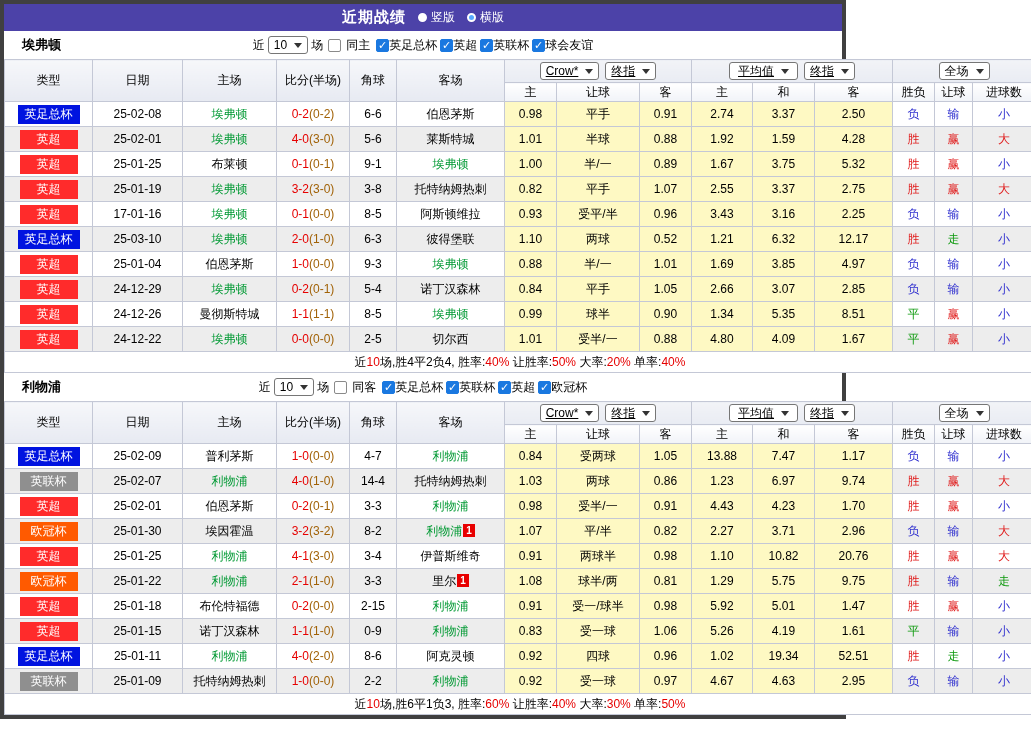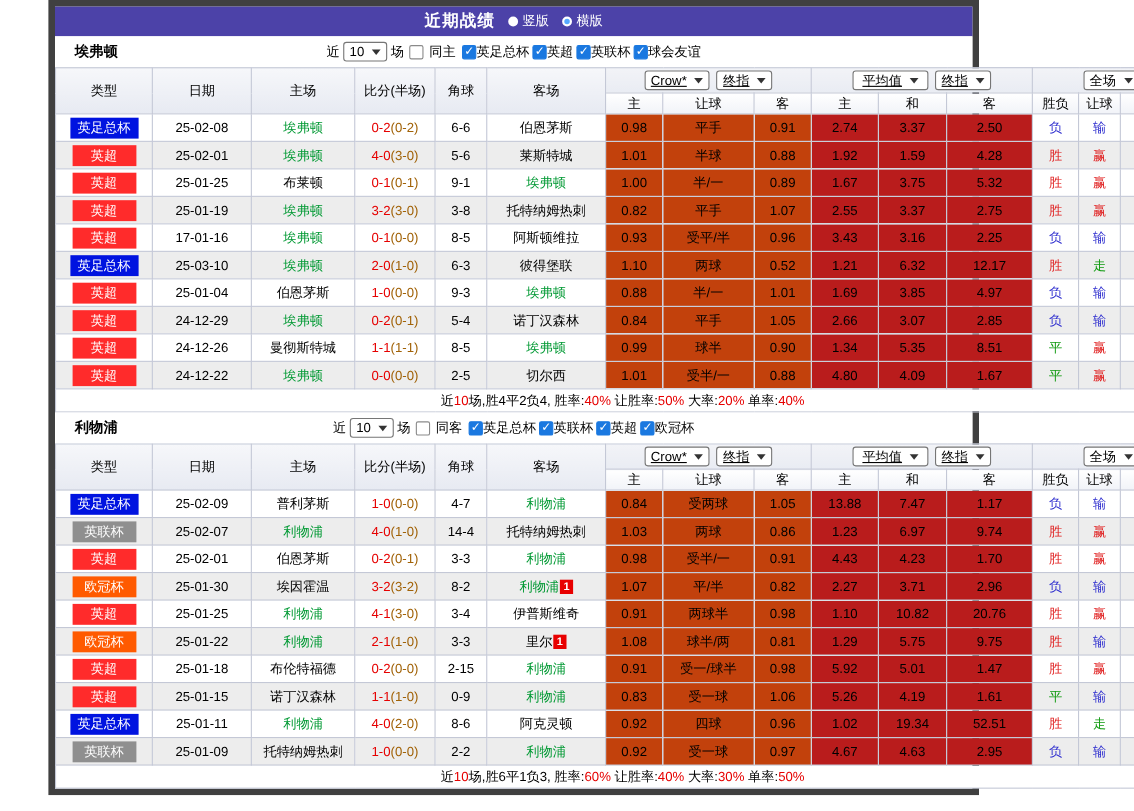--- a/index.html
+++ b/index.html
@@ -1,18 +1,18 @@
 <!DOCTYPE html>
 <html><head>
 <meta charset="utf-8">
 <style>
   * { box-sizing: border-box; }
   html,body { margin:0; padding:0; background:#fff; }
   body { font-family:"Liberation Sans","DejaVu Sans",sans-serif; font-size:12px; color:#000; }
-  .page { width:846px; border:6px solid #404040; background:#fff;margin-left:44px; }
+  .page { width:846px; border:4px solid #404040; background:#fff; }
 
   
   .title-bar { height:27px; background:#4c42a8; display:flex; align-items:center; justify-content:center; gap:12px; color:#fff; }
   .title-bar .title { font-weight:bold; font-size:15px; letter-spacing:1px; }
   .radio-item { display:inline-flex; align-items:center; gap:4px; font-size:12px; cursor:pointer; }
   .radio { width:9px; height:9px; border:2px solid #fff; border-radius:50%; display:inline-block; background:transparent; }
   .radio.selected { background:#fff; }
   .radio.ring { background:#57aaff; }
 
   
@@ -30,22 +30,22 @@
   .cb-item { display:inline-flex; align-items:center; margin-left:3px; cursor:pointer; }
 
   
   table.results { width:100%; border-collapse:collapse; table-layout:fixed; text-align:center; font-size:12px; }
   table.results th, table.results td { border:1px solid #c4c8d6; padding:0; overflow:hidden; white-space:nowrap; }
   thead th { font-weight:normal; }
   tr.hrow1 th { height:23px; background:linear-gradient(#f6f7fa,#e7eaf2); }
   tr.hrow1 th.selcell { background:linear-gradient(#f2f3f7,#e9ecf3); }
   tr.hrow2 th { height:19px; background:linear-gradient(#ffffff,#f1f3f8); }
   tbody td { height:25px; }
-  tbody td.col-odds { background:#c2410c; }
-  tbody td.col-avg  { background:#b91c1c; }
+  tbody td.col-odds { background:#fef9c3; }
+  tbody td.col-avg  { background:#fef9c3; }
   tbody tr:nth-child(even) td:not(.col-odds):not(.col-avg) { background:#ededed; }
   .league-badge { display:inline-block; min-width:58px; padding:2px 7px; color:#fff; font-size:12px; line-height:15px; }
   .focus-team { color:#009933; }
   .score { color:#e60000; }
   .half { color:#a16207; }
   .red-card { display:inline-block; background:#e80000; color:#fff; font-size:10px; font-weight:bold;
               padding:0 3px; margin-left:1px; line-height:13px; vertical-align:1px; }
   td.summary { height:21px; background:#fff; text-align:center; }
   td.summary .red { color:#e60000; }
   .selgap { display:inline-flex; gap:6px; align-items:center; justify-content:center;text-decoration:underline; }

